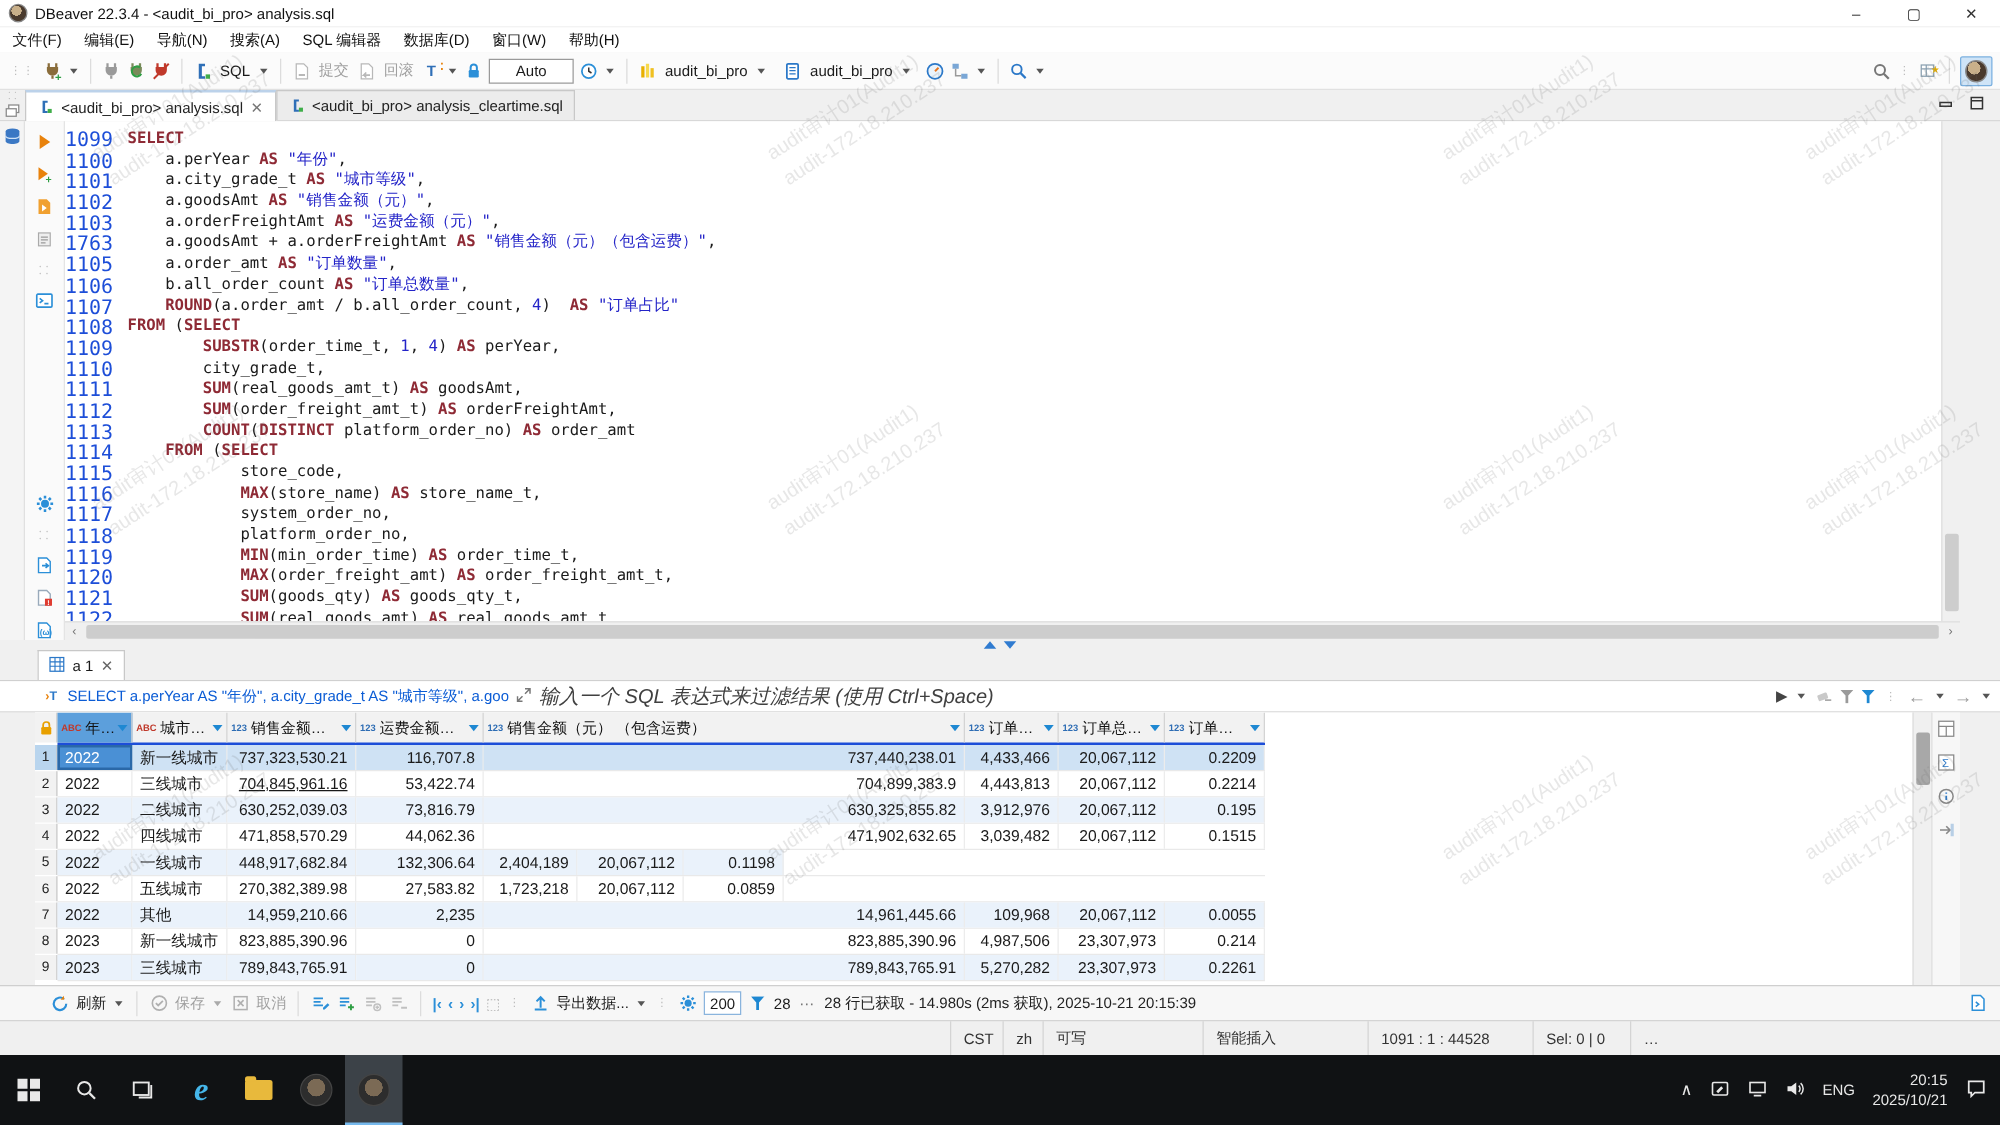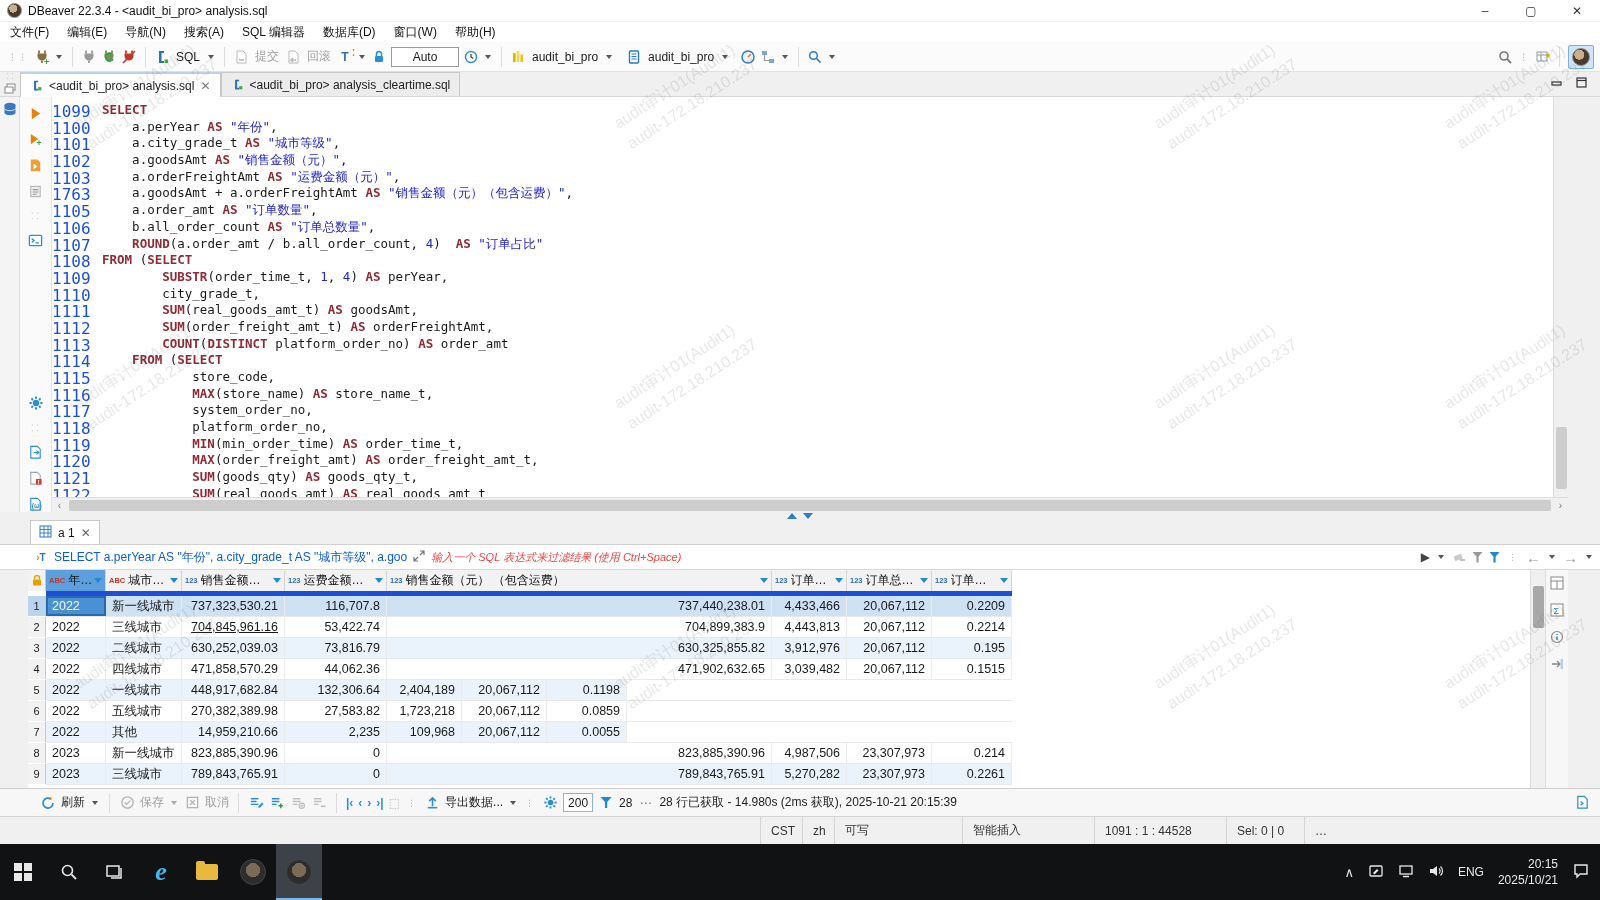--- a/index.html
+++ b/index.html
@@ -48,29 +48,29 @@
   .scroll-arrow{width:15px;text-align:center;color:#777;font-size:10px;}
   .ed-hthumb{height:11px;background:#cdcdcd;border-radius:2px;flex:1;margin:0 2px;}
   .sash{left:0;top:512px;width:1600px;height:8px;background:#f0f0f0;display:flex;align-items:center;justify-content:center;gap:6px;}
   .sash-tri-u{width:0;height:0;border-left:5px solid transparent;border-right:5px solid transparent;border-bottom:6px solid #2f7bd0;}
   .sash-tri-d{width:0;height:0;border-left:5px solid transparent;border-right:5px solid transparent;border-top:6px solid #2f7bd0;}
   
   .rtabs{left:0;top:520px;width:1600px;height:25px;background:#f0f0f0;border-bottom:1px solid #d0d0d0;display:flex;align-items:flex-end;padding-left:30px;}
   .rtab{height:24px;background:#fff;border:1px solid #c8c8c8;border-bottom:none;display:flex;align-items:center;gap:6px;padding:0 8px;font-size:12px;}
   .filterbar{left:0;top:545px;width:1600px;height:25px;background:#fff;border-bottom:1px solid #d8d8d8;display:flex;align-items:center;padding:0 6px 0 34px;gap:6px;}
   .filter-q{color:#0b5cd5;font-size:12px;max-width:470px;overflow:hidden;text-overflow:ellipsis;white-space:nowrap;}
-  .filter-ph{color:#ef4444;font-style:italic;font-size:11px;flex:1;overflow:hidden;white-space:nowrap;}
+  .filter-ph{color:#404040;font-style:italic;font-size:16px;flex:1;overflow:hidden;white-space:nowrap;}
   .funnel{width:11px;height:11px;background:#9a9a9a;clip-path:polygon(0 0,100% 0,60% 45%,60% 100%,40% 100%,40% 45%);display:inline-block;}
   .funnel.blue{background:#1e88d2;}
   .results{left:28px;top:570px;width:1502px;height:218px;background:#fff;overflow:hidden;}
   .pstrip{left:28px;top:570px;width:18px;height:218px;background:#f2f2f2;border-right:1px solid #ddd;display:flex;flex-direction:column;align-items:center;padding-top:2px;gap:6px;}
   .vlabel{writing-mode:vertical-rl;font-size:11px;color:#333;letter-spacing:2px;}
   .pstrip .active-p{background:#d8e8f8;border:1px solid #9cc3e8;border-radius:2px;padding:2px 0;}
   .grid{position:absolute;left:18px;top:0;}
-  .hrow{display:flex;height:26px;background:#f2f2f2;border-bottom:5px solid #1d4ed8;}
+  .hrow{display:flex;height:26px;background:#f2f2f2;border-bottom:2px solid #1d4ed8;}
   .hcell{display:flex;align-items:center;border-right:1px solid #d4d4d4;padding:0 3px;gap:3px;font-size:12px;color:#111;overflow:hidden;}
   .hcell .typ{font-size:7.5px;font-weight:bold;flex:0 0 auto;}
   .typ.t-abc{color:#c0392b;}
   .typ.t-123{color:#2e6db4;}
   .hsort{margin-left:auto;width:0;height:0;border-left:4px solid transparent;border-right:4px solid transparent;border-top:5px solid #1e88d2;flex:0 0 auto;}
   .hcell.selcol{background:#5c9fdc;}
   .corner{width:18px;background:#f2f2f2;border-right:1px solid #c9c9c9;display:flex;align-items:center;justify-content:center;}
   .drow{display:flex;height:21px;border-bottom:1px solid #e9e9e9;}
   .rowhead{width:18px;background:#f2f2f2;border-right:1px solid #c9c9c9;text-align:center;font-size:11px;color:#222;line-height:20px;}
   .dcell{border-right:1px solid #ececec;padding:0 6px;font-size:12.5px;line-height:20px;overflow:hidden;white-space:nowrap;}
@@ -578,20 +578,21 @@
           <div class="dcell num" style="width: 75px;">1,723,218</div>
           <div class="dcell num" style="width: 85px;">20,067,112</div>
           <div class="dcell num" style="width: 80px;">0.0859</div>
         </div>
         <div class="drow odd">
           <div class="rowhead" style="margin-left: -18px;">7</div>
           <div class="dcell" style="width: 60px;">2022</div>
           <div class="dcell" style="width: 76px;">其他</div>
           <div class="dcell num" style="width: 103px;">14,959,210.66</div>
           <div class="dcell num" style="width: 102px;">2,235</div>
+          <div class="dcell num" style="width: 385px;">14,961,445.66</div>
           <div class="dcell num" style="width: 75px;">109,968</div>
           <div class="dcell num" style="width: 85px;">20,067,112</div>
           <div class="dcell num" style="width: 80px;">0.0055</div>
         </div>
         <div class="drow">
           <div class="rowhead" style="margin-left: -18px;">8</div>
           <div class="dcell" style="width: 60px;">2023</div>
           <div class="dcell" style="width: 76px;">新一线城市</div>
           <div class="dcell num" style="width: 103px;">823,885,390.96</div>
           <div class="dcell num" style="width: 102px;">0</div>

